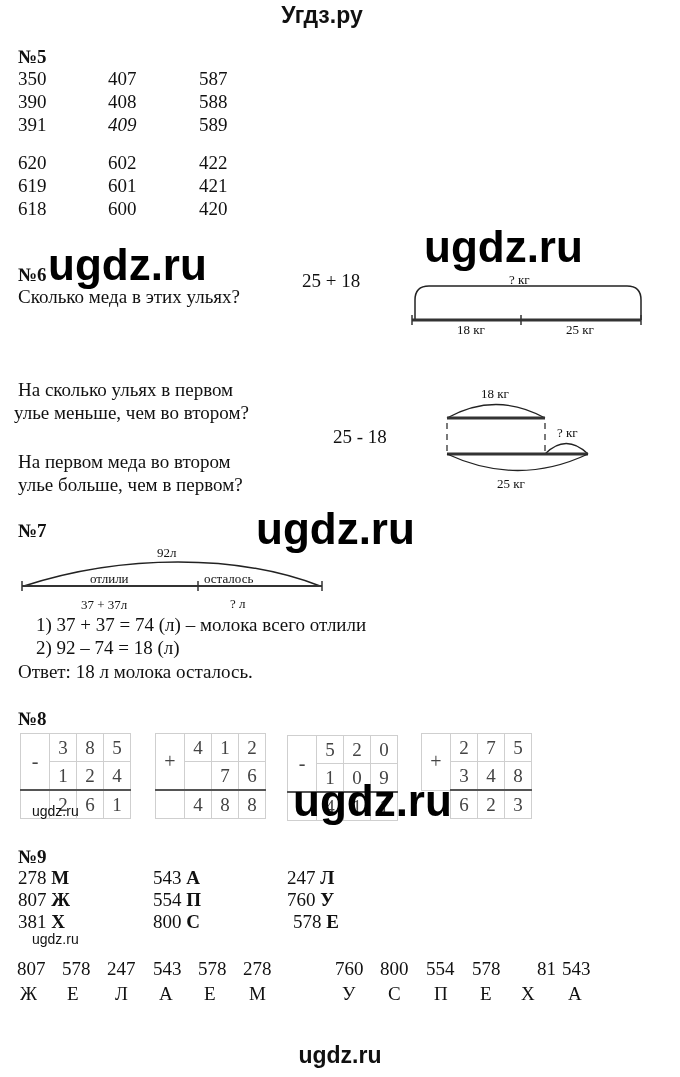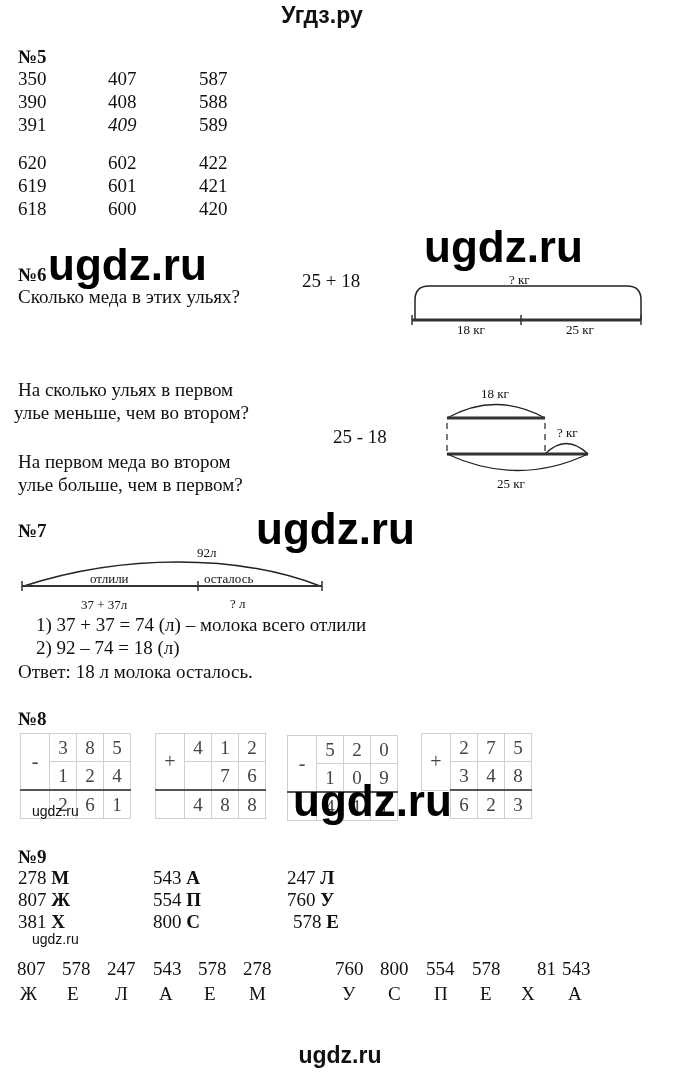--- a/index.html
+++ b/index.html
@@ -82,21 +82,21 @@
 
 <div class="abs wm-big" style="left:256px;top:504px;">ugdz.ru</div>
 <div class="abs num-h" style="left:18px;top:520px;">№7</div>
 <svg class="abs" style="left:18px;top:550px;" width="310" height="50">
   <path d="M6 36 Q80 12 160 12 Q240 12 302 36" fill="none" stroke="#222" stroke-width="1.5"></path>
   <line x1="4" y1="36" x2="304" y2="36" stroke="#333" stroke-width="2"></line>
   <line x1="4" y1="31" x2="4" y2="41" stroke="#333" stroke-width="1.5"></line>
   <line x1="180" y1="31" x2="180" y2="41" stroke="#333" stroke-width="1.5"></line>
   <line x1="304" y1="31" x2="304" y2="41" stroke="#333" stroke-width="1.5"></line>
 </svg>
-<div class="abs dlabel" style="left:157px;top:545px;margin-left:40px;">92л</div>
+<div class="abs dlabel" style="left:157px;top:545px;">92л</div>
 <div class="abs dlabel" style="left:90px;top:571px;">отлили</div>
 <div class="abs dlabel" style="left:204px;top:571px;">осталось</div>
 <div class="abs dlabel" style="left:81px;top:597px;">37 + 37л</div>
 <div class="abs dlabel" style="left:230px;top:596px;">? л</div>
 <div class="abs t" style="left:36px;top:614px;">1) 37 + 37 = 74 (л) – молока всего отлили</div>
 <div class="abs t" style="left:36px;top:637px;">2) 92 – 74 = 18 (л)</div>
 <div class="abs t" style="left:18px;top:661px;">Ответ: 18 л молока осталось.</div>
 
 <div class="abs num-h" style="left:18px;top:708px;">№8</div>
 

